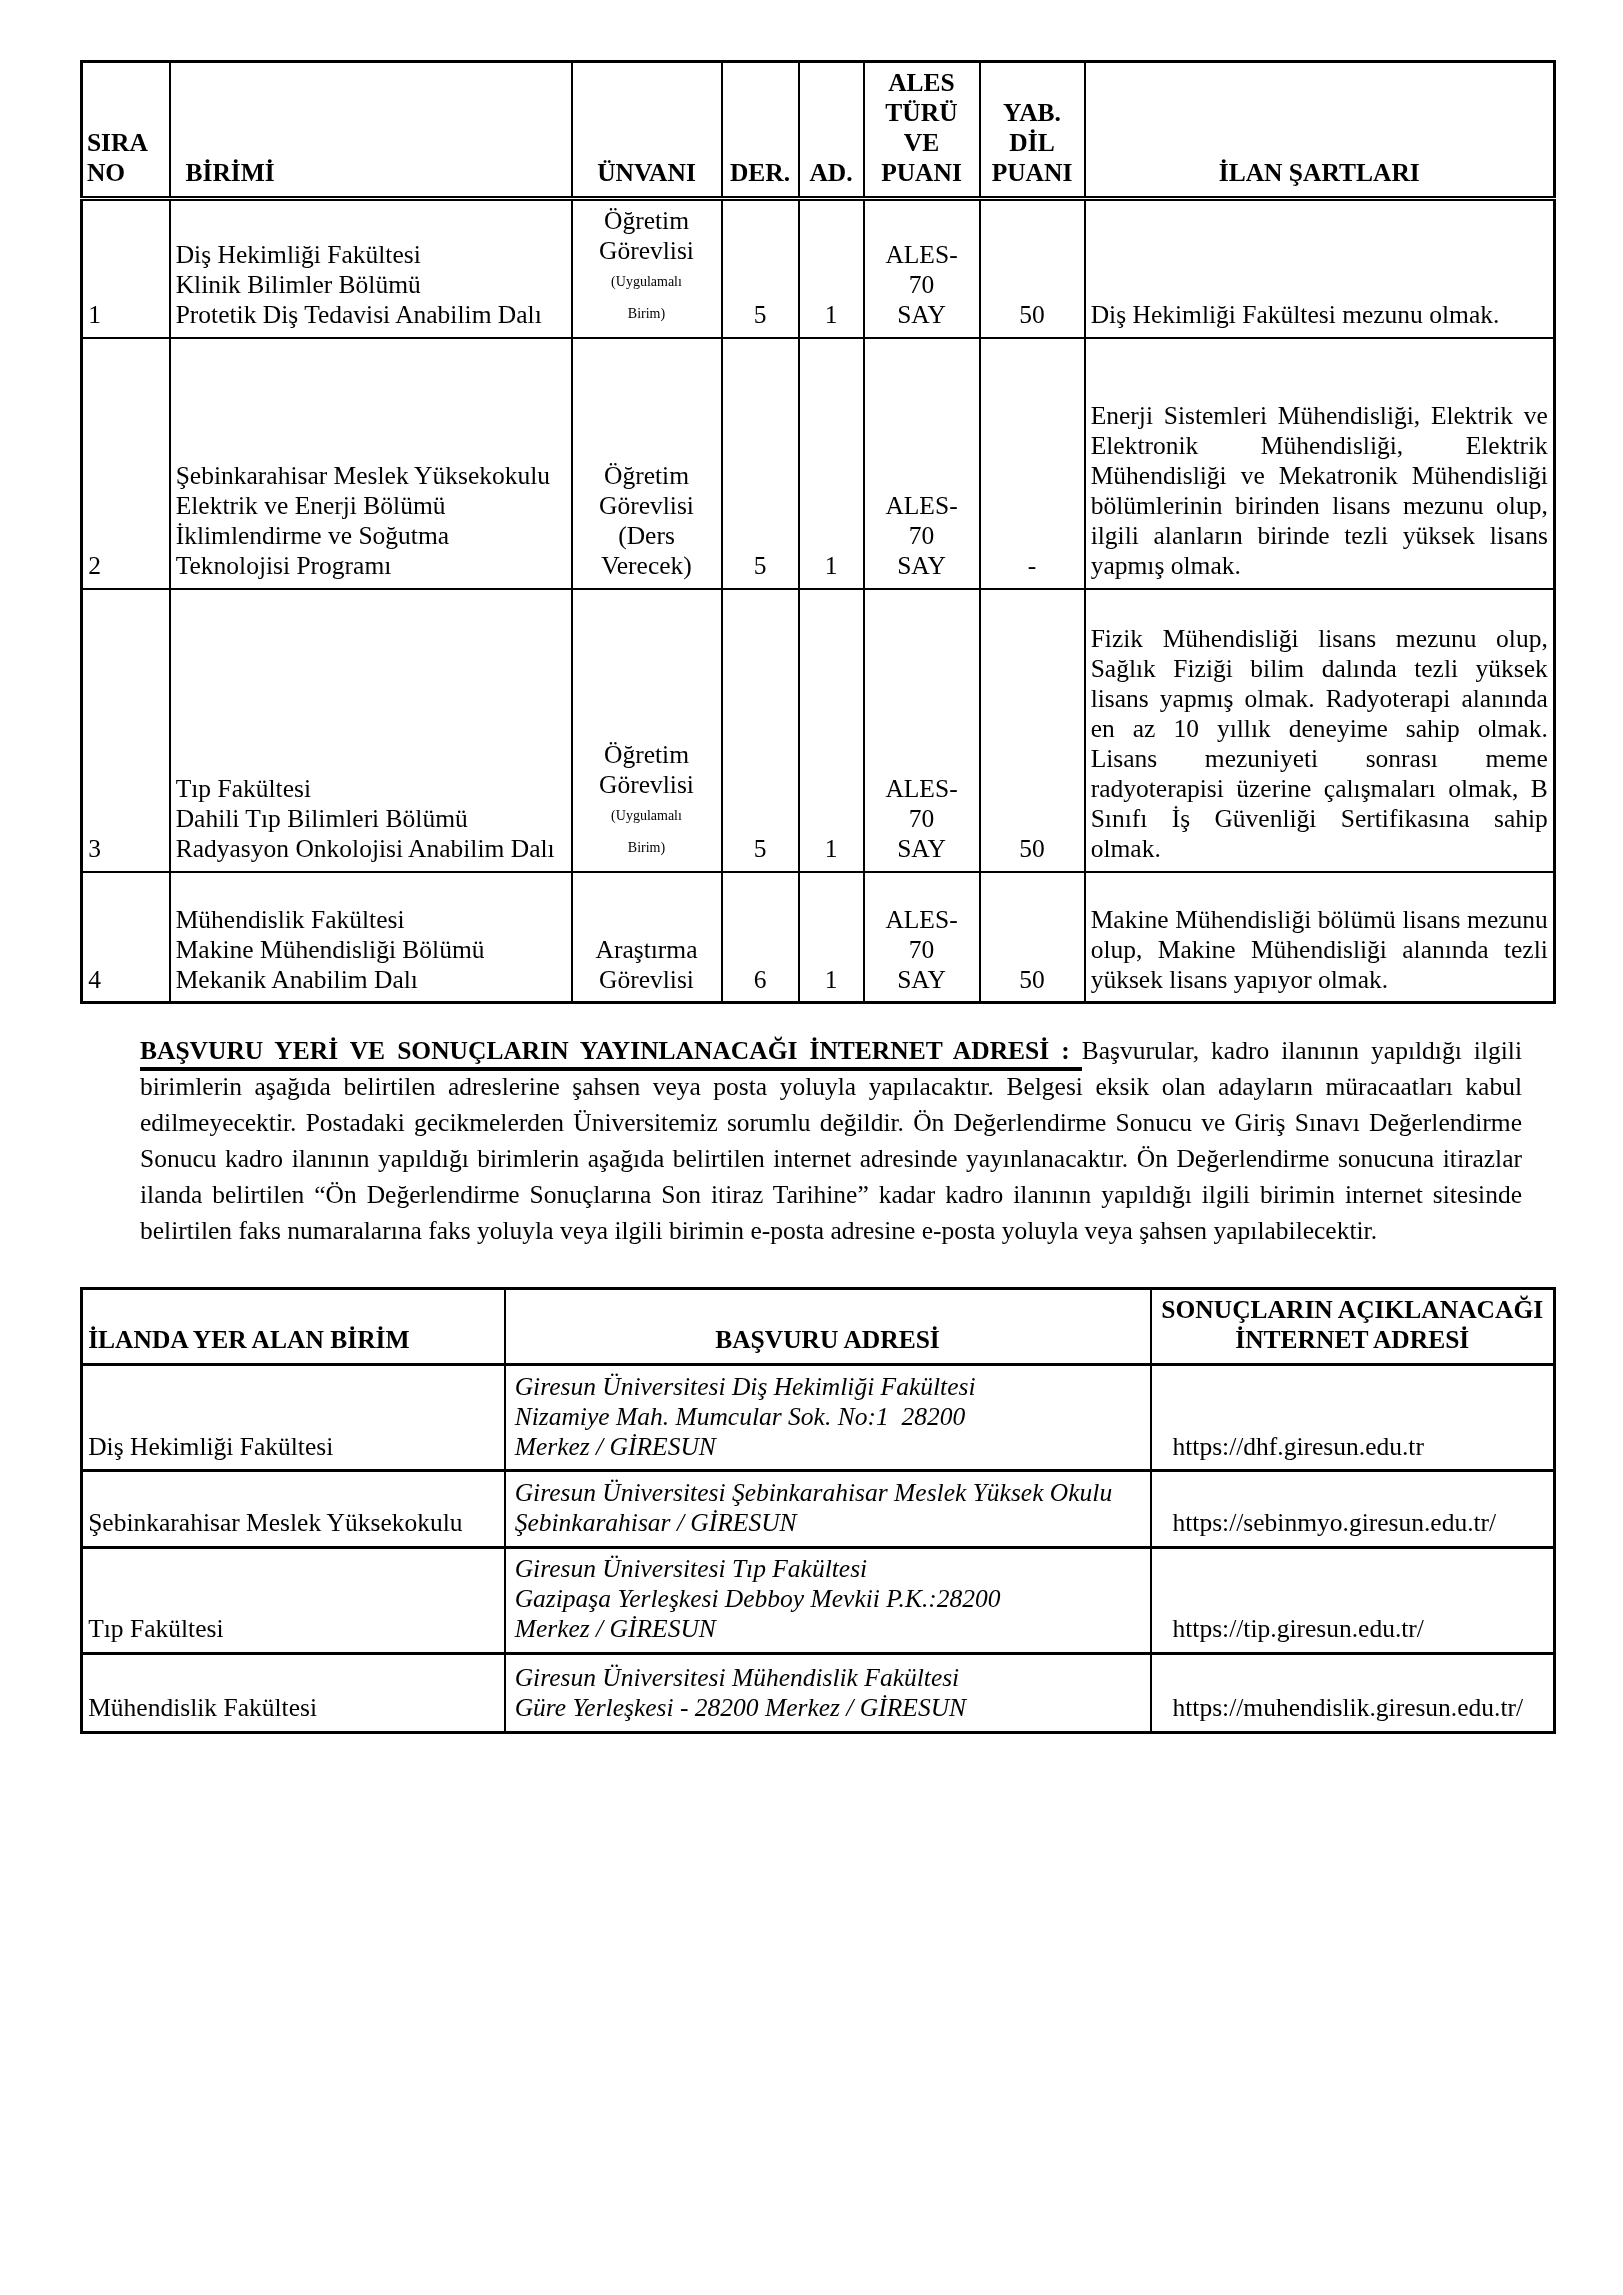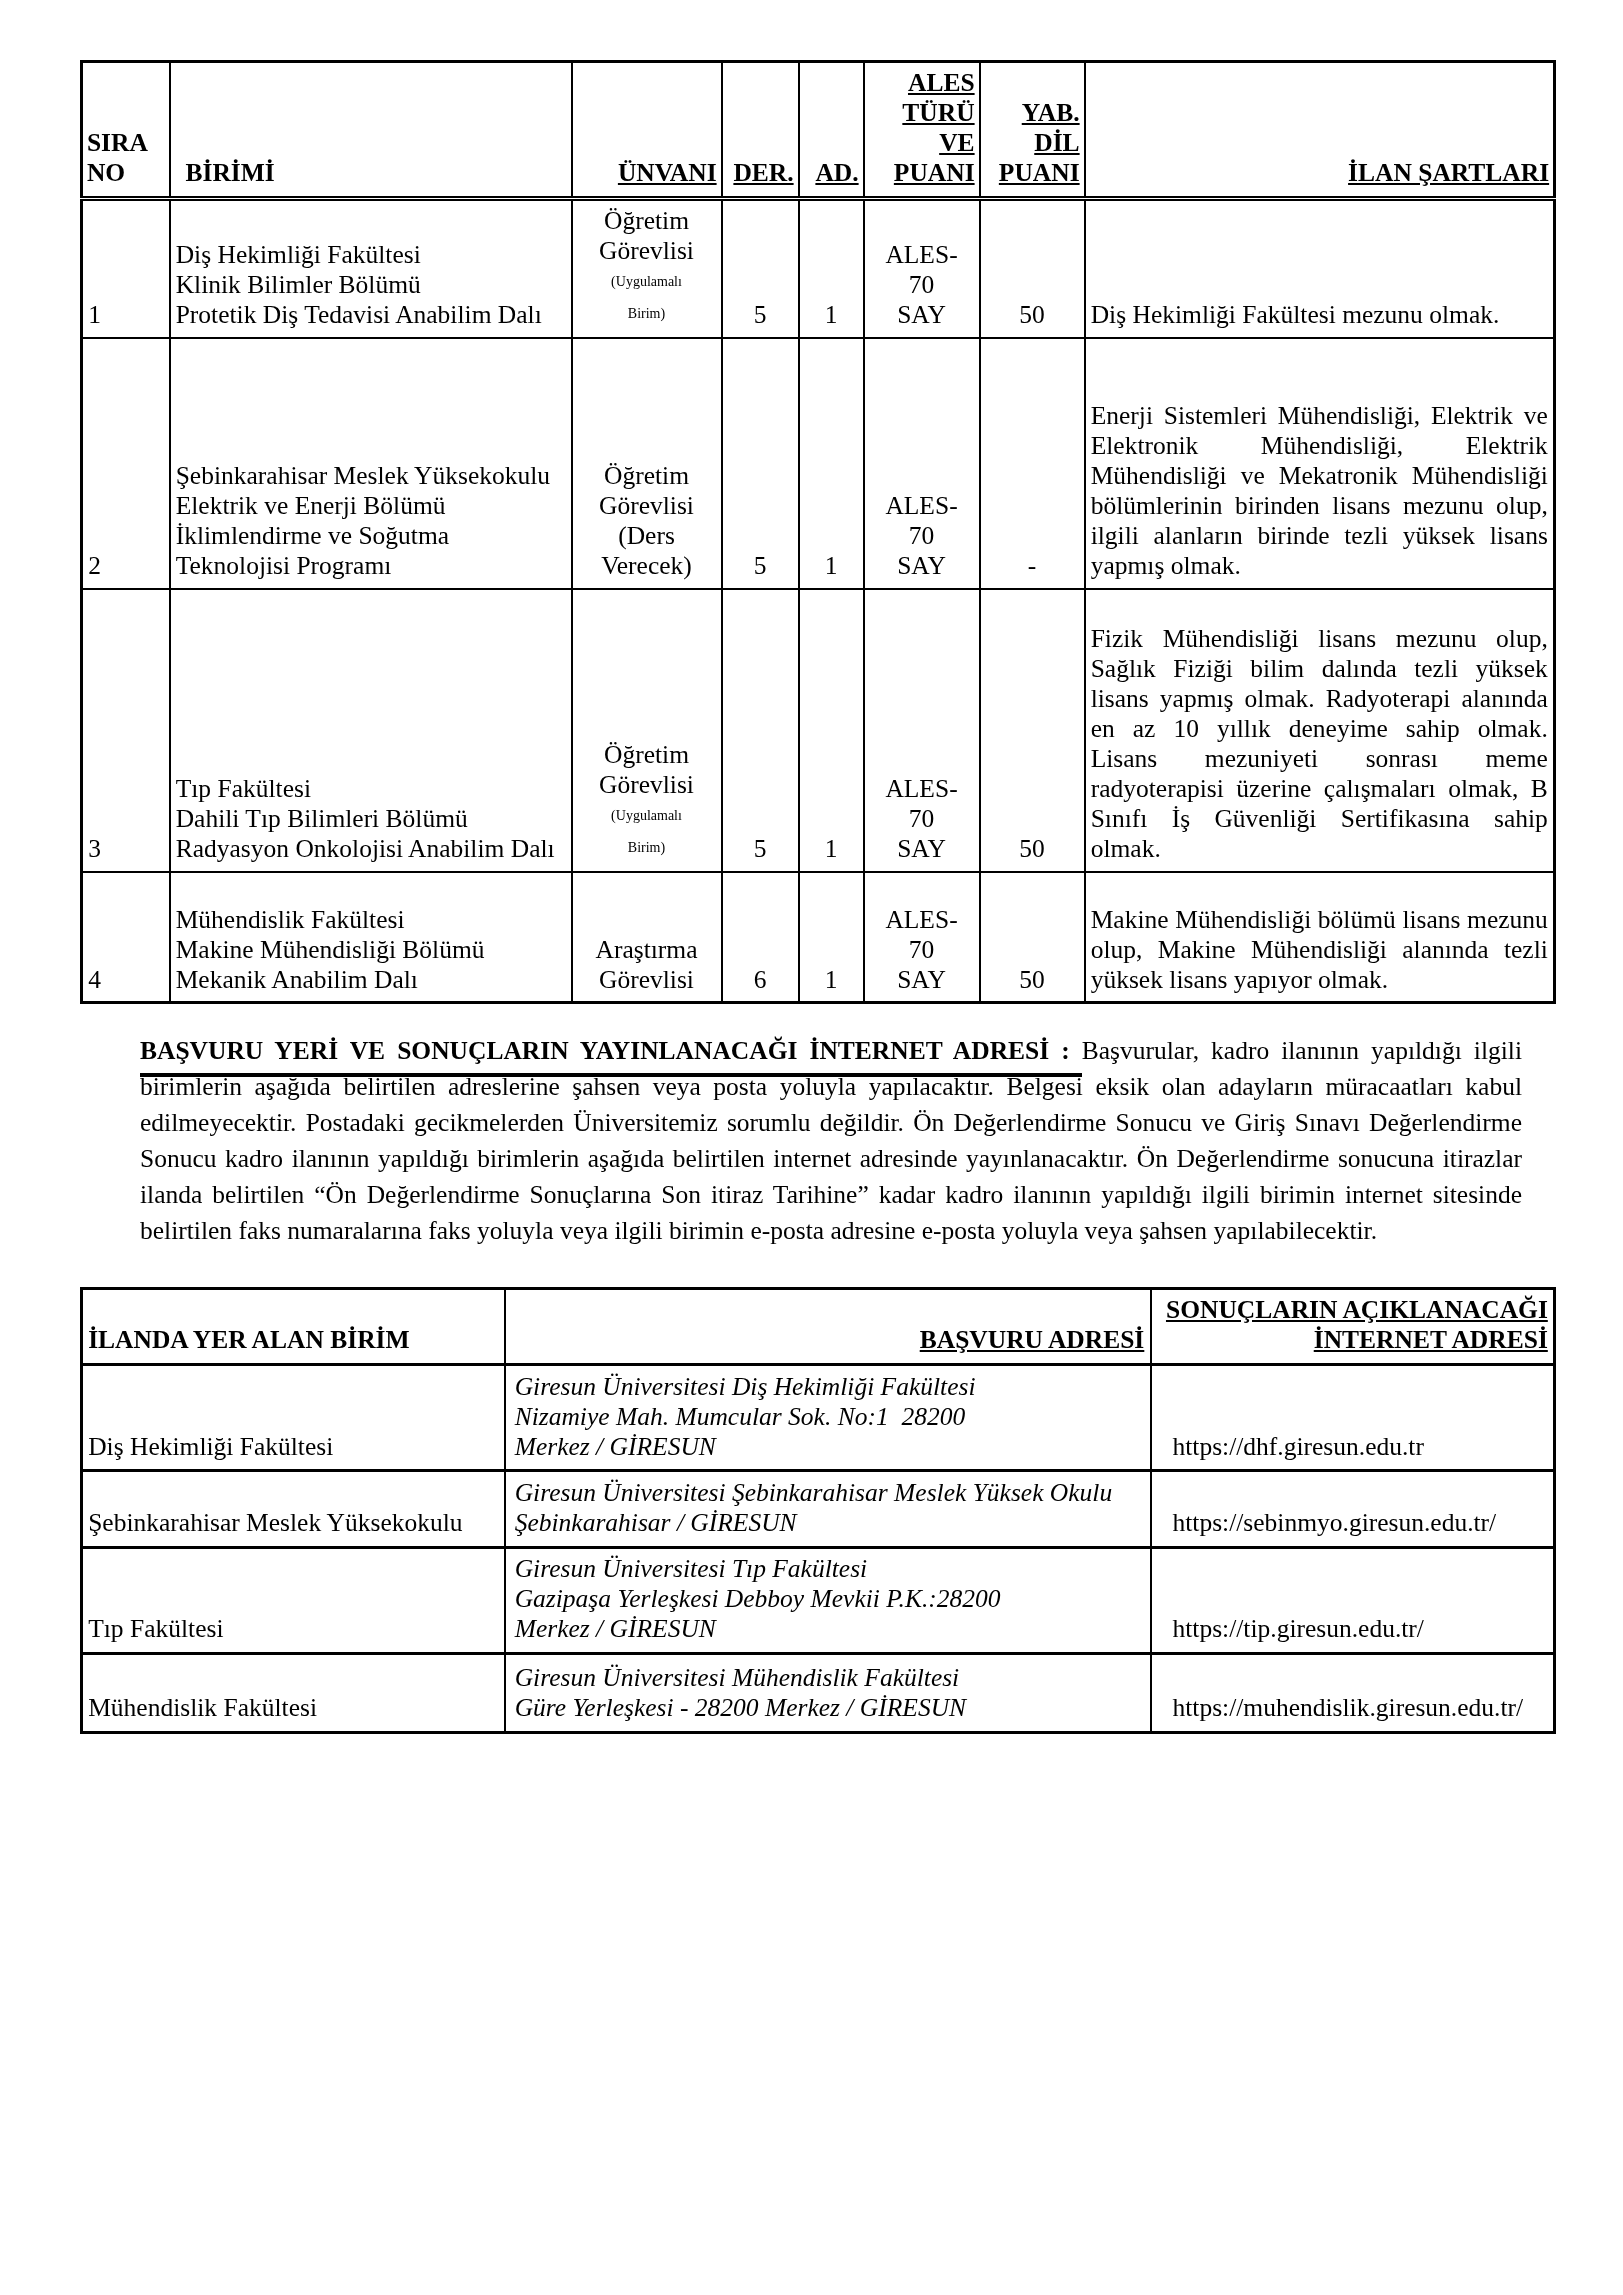--- a/index.html
+++ b/index.html
@@ -50,40 +50,40 @@
   }
   .t2 td {
     border: 2px solid #000;
     border-top: 3.3px solid #000;
     vertical-align: bottom;
     line-height: 30px;
     padding: 5.2px 5.2px 7.9px 5.2px;
   }
   .ml { white-space: pre-line; }
   .al { text-align: left; }
-  .ac { text-align: right; text-decoration: underline; }
+  .ac { text-align: center; }
   .c-sira { text-align: left; padding-left: 7.9px; }
   .c-birim { text-align: left; padding-left: 9.2px; }
   .c-unvan { text-align: center; }
   .c-num { text-align: center; }
   .c-ales { text-align: center; }
   .c-sart { text-align: justify; padding-left: 7.9px; padding-right: 7.9px; }
   .unvan-main, .unvan-sub { display: block; white-space: pre-line; }
   .unvan-sub.small { font-size: 14px; line-height: 32px; }
   .t2 .c-adres { text-align: left; padding-left: 9.2px; font-style: italic; }
   .t2 .c-url { text-align: left; padding-left: 21px; }
   .announce {
     margin: 29px 30px 0 60px;
     text-align: justify;
     line-height: 36px;
   }
   .announce .lead {
     font-weight: bold;
     border-bottom: 4.6px solid #000;
-    padding-bottom: 8px;
+    padding-bottom: 2px;
   }
   .t2wrap { margin-top: 38px; }
 </style>
 </head>
 <body>
 
 <div class="page">
 
   <table class="t1">
     <colgroup>

